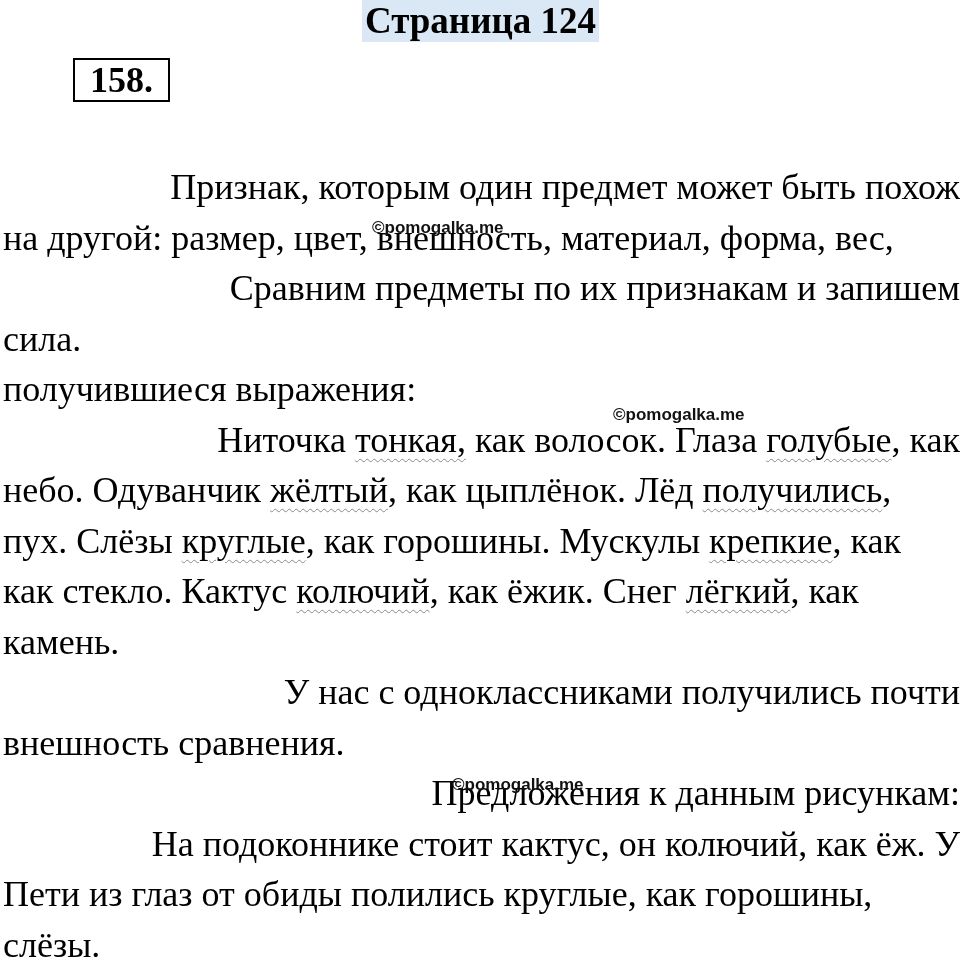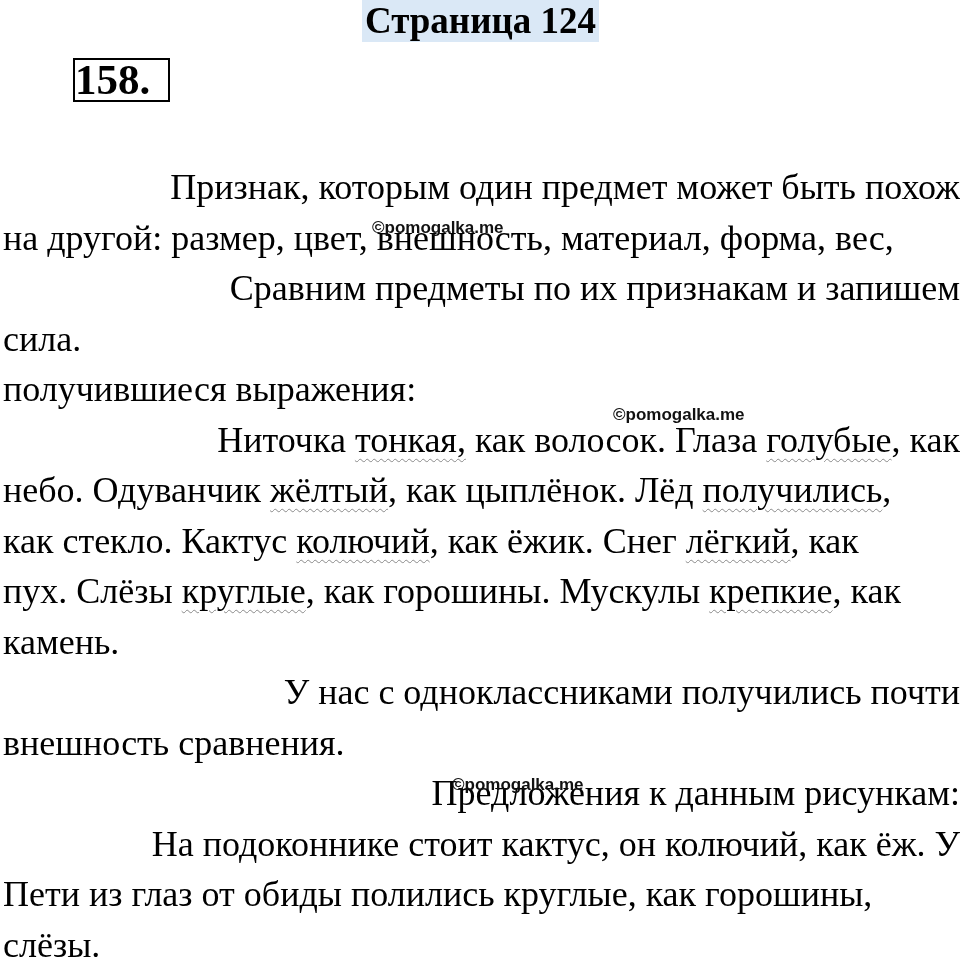--- a/index.html
+++ b/index.html
@@ -32,22 +32,23 @@
       margin-left: 1px;
     }
     .task-number {
       position: absolute;
       left: 73px;
       top: 58px;
       width: 93px;
       height: 40px;
       border: 2.5px solid #000;
       font-weight: bold;
-      font-size: 43px;
+      font-size: 36px;
       line-height: 40px;
+      text-align: center;
       box-sizing: content-box;
     }
     .content {
       position: absolute;
       left: 3px;
       top: 162px;
       width: 957px;
       font-size: 36px;
       line-height: 50.5px;
     }
@@ -82,22 +83,22 @@
 
   <span class="line indent">Признак, которым один предмет может быть похож</span>
   <span class="line">на другой: размер, цвет, внешность, материал, форма, вес,</span>
   <span class="line indent">Сравним предметы по их признакам и запишем</span>
 
   <span class="line">сила.</span>
   <span class="line">получившиеся выражения:</span>
 
   <span class="line indent"><span>Ниточка </span><span class="wavy">тонкая,</span><span> как волосок. Глаза </span><span class="wavy">голубые</span><span>, как</span></span>
   <span class="line"><span>небо. Одуванчик </span><span class="wavy">жёлтый</span><span>, как цыплёнок. Лёд </span><span class="wavy">получились</span><span>,</span></span>
+  <span class="line"><span>пух. Слёзы </span><span class="wavy">круглые</span><span>, как горошины. Мускулы </span><span class="wavy">крепкие</span><span>, как</span></span>
   <span class="line"><span>как стекло. Кактус </span><span class="wavy">колючий</span><span>, как ёжик. Снег </span><span class="wavy">лёгкий</span><span>, как</span></span>
-  <span class="line"><span>пух. Слёзы </span><span class="wavy">круглые</span><span>, как горошины. Мускулы </span><span class="wavy">крепкие</span><span>, как</span></span>
   <span class="line">камень.</span>
 
   <span class="line indent">У нас с одноклассниками получились почти</span>
   <span class="line">внешность сравнения.</span>
 
   <span class="line indent">Предложения к данным рисункам:</span>
 
   <span class="line indent">На подоконнике стоит кактус, он колючий, как ёж. У</span>
   <span class="line">Пети из глаз от обиды полились круглые, как горошины,</span>
   <span class="line">слёзы.</span>

